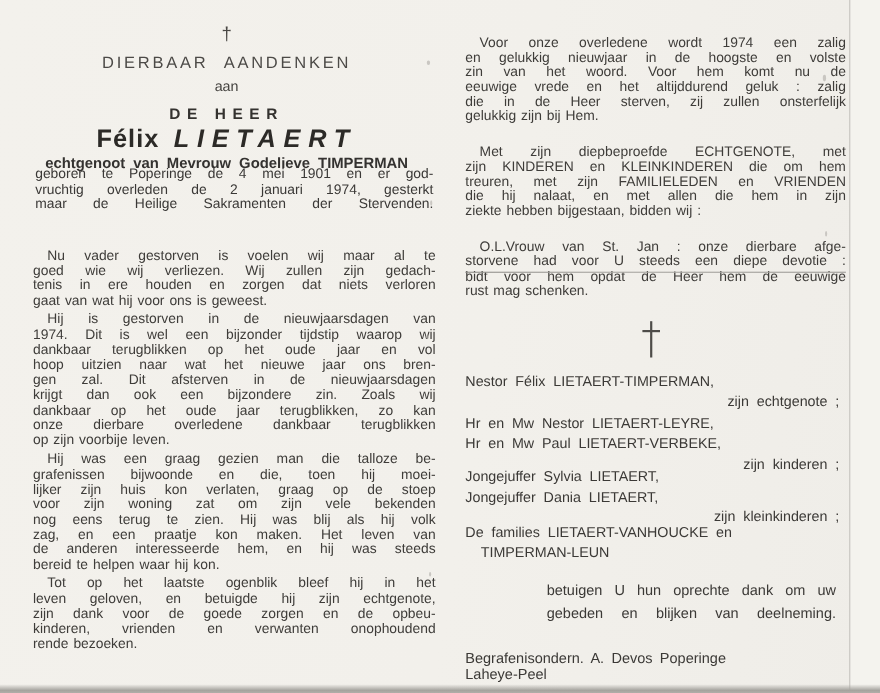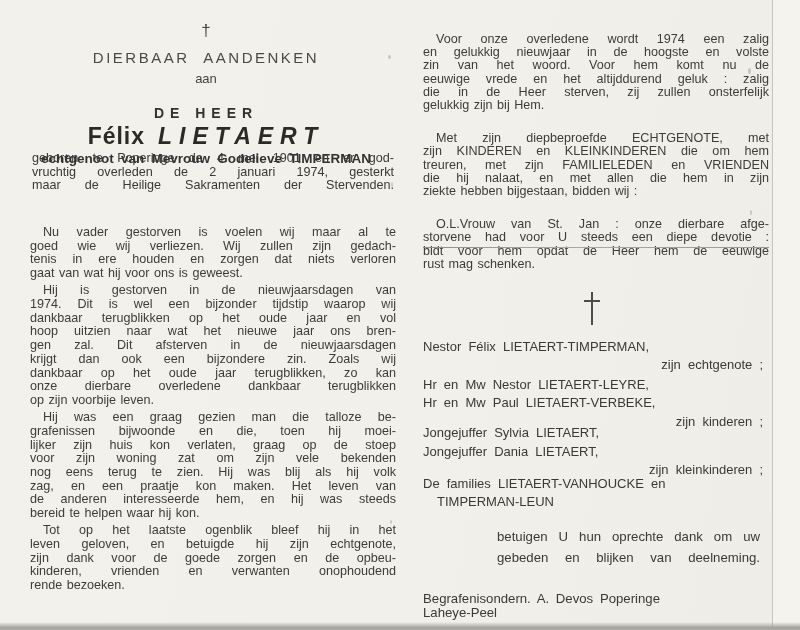--- a/index.html
+++ b/index.html
@@ -9,21 +9,21 @@
     font-family:"Liberation Sans","DejaVu Sans",sans-serif;
     color: var(--ink,#3e3c39);
     -webkit-font-smoothing: antialiased;
   }
   
   .page-left { position:absolute; left:30px; top:20px; width:366px; height:600px; }
   .lp-header { width:352px; text-align:center; }
   .cross-small { margin-top:2px; font-size:17px; line-height:17px; color:#4a4845; }
   .h-memoriam { margin-top:11px; font-size:15px; line-height:15px; letter-spacing:2.5px; word-spacing:8px; color:#4c4a47; }
   .h-aan { margin-top:7px; font-size:13px; line-height:13px; word-spacing:3px; color:#44423f; }
-  .h-heer { margin-top:21px; font-size:14px; line-height:14px; font-weight:bold; letter-spacing:6px; color:#34322f; }
+  .h-heer { margin-top:11px; font-size:14px; line-height:14px; font-weight:bold; letter-spacing:6px; color:#34322f; }
   .h-name { margin-top:3px; font-size:23px; line-height:26px; font-weight:bold; color:#2c2a27; letter-spacing:1px; }
   .h-name .last { margin-left:13px; letter-spacing:7px;font-style:italic; }
   .h-spouse { margin-top:3px; font-size:13.5px; line-height:14px; font-weight:bold; word-spacing:3.5px; color:#343230; }
   .birth { position:absolute; top:132px; left:2px; width:362px; font-size:13.2px; line-height:18.4px; color:#3a3836; }
   .body-left { position:absolute; top:206px; left:0; width:366px; }
   
   .para { font-size:12.6px; line-height:13.7px; }
   .rp-paras .para { line-height:13.2px; }
   .para + .para { margin-top:3.5px; }
   .para > div { text-align:justify; text-align-last:justify; word-spacing:1px; }

